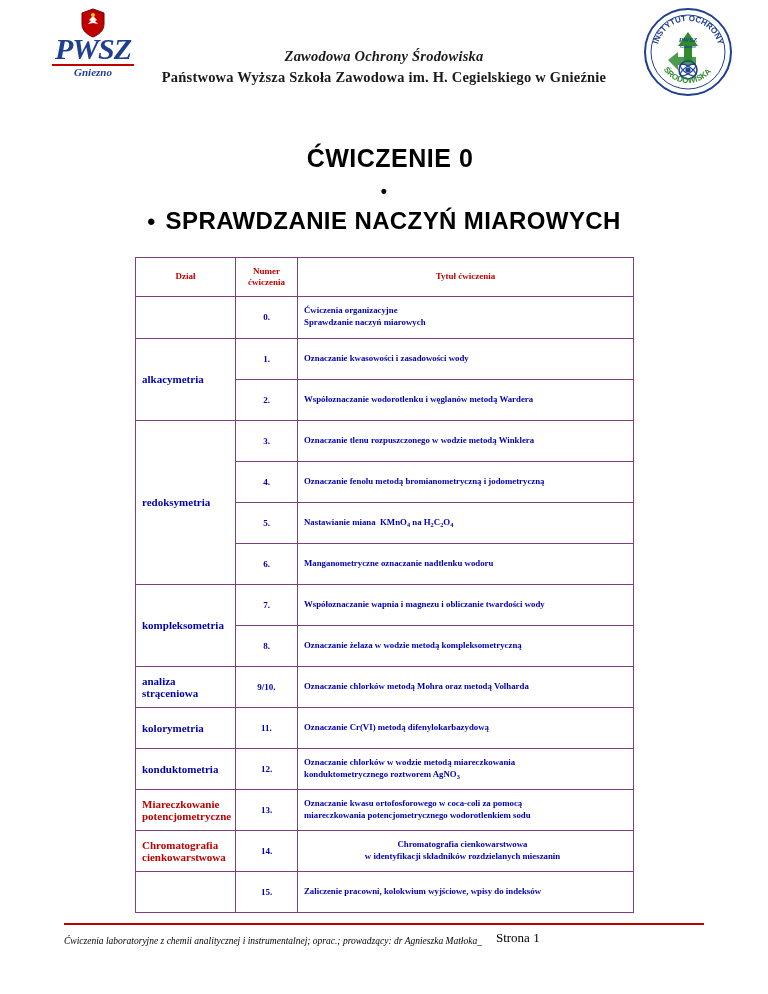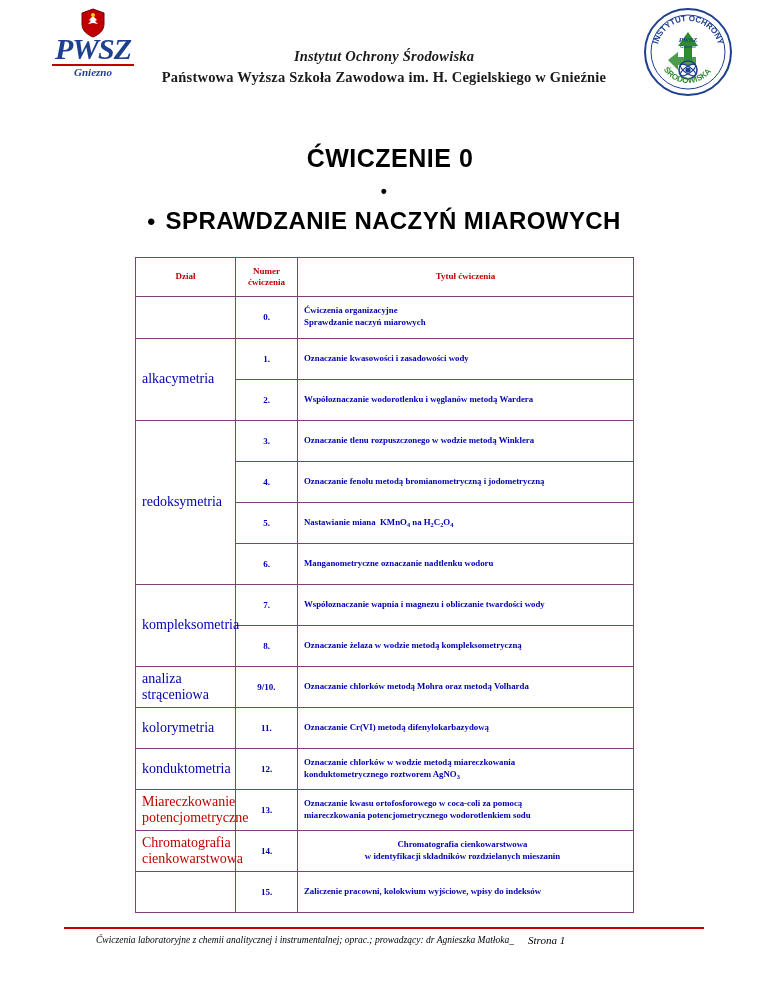--- a/index.html
+++ b/index.html
@@ -165,22 +165,22 @@
     font-family: "Liberation Serif", serif;
     font-weight: bold;
     font-size: 9px;
     text-align: center;
     height: 30px;
     line-height: 1.2;
   }
   td.dzial {
     color: #0000b0;
     font-family: "Liberation Serif", serif;
-    font-weight: normal;
-    font-size: 14px;
+    font-weight: bold;
+    font-size: 11px;
     text-align: left;
     padding-left: 7px;
   }
   td.dzial.red {
     color: #c00000;
   }
   td.num {
     color: #0000b0;
     font-family: "Liberation Serif", serif;
     font-weight: bold;
@@ -211,56 +211,54 @@
     right: 64px;
     bottom: 48px;
   }
   .footer-rule {
     height: 2px;
     background: #c00000;
     margin-bottom: 5px;
   }
   .footer-row {
     display: flex;
-    align-items: center;
+    align-items: flex-end;
     justify-content: flex-start;
-    margin-left: 32px;
   }
   .footer-text {
     font-family: "Liberation Serif", serif;
     font-style: italic;
     font-size: 9.5px;
     color: #000000;
   }
   .footer-page {
     font-family: "Liberation Serif", serif;
-    font-size: 11px;
+    font-size: 13px;
     color: #000000;
     margin-left: 14px;
-    font-style: italic;
   }
 </style>
 </head>
 <body>
 
 <div class="header">
 
   <div class="logo-left">
     <svg class="crest" viewBox="0 0 30 30">
       <path d="M15 1 L26 5 L26 16 C26 23 20 27 15 29 C10 27 4 23 4 16 L4 5 Z" fill="#c00000" stroke="#7a0000" stroke-width="1"></path>
       <path d="M15 8 L19 12 L17 13 L20 16 L15 15 L10 16 L13 13 L11 12 Z" fill="#ffffff"></path>
       <circle cx="15" cy="7" r="2" fill="#f0d000"></circle>
     </svg>
     <div class="underline"></div>
     <div class="pwsz-text">PWSZ</div>
     <div class="pwsz-sub">Gniezno</div>
   </div>
 
   <div class="header-center">
-    <div class="header-line-1">Instytut Ochrony Środowiska</div>
+    <div class="header-line-1">Zawodowa Ochrony Środowiska</div>
     <div class="header-line-2">Państwowa Wyższa Szkoła Zawodowa im. H. Cegielskiego w Gnieźnie</div>
   </div>
 
   <div class="logo-right">
     <svg viewBox="0 0 88 88" width="88" height="88">
       <circle cx="44" cy="44" r="43" fill="#ffffff" stroke="#1f3f8f" stroke-width="2"></circle>
       <circle cx="44" cy="44" r="37" fill="#ffffff" stroke="#1f3f8f" stroke-width="1"></circle>
       <path d="M44 24 L54 38 L48 38 L48 54 L40 54 L40 38 L34 38 Z" fill="#2e8b2e"></path>
       <path d="M24 52 L34 44 L34 49 L52 49 L52 57 L34 57 L34 62 Z" fill="#2e8b2e" opacity="0.85"></path>
       <circle cx="44" cy="62" r="9" fill="none" stroke="#1f3f8f" stroke-width="1.6"></circle>

